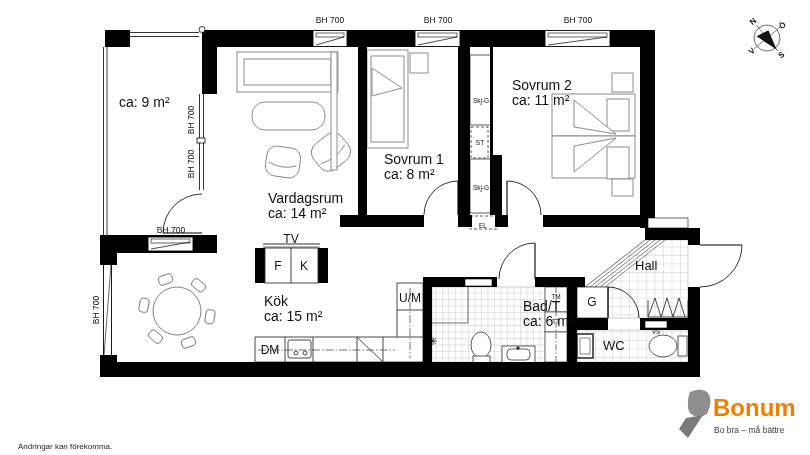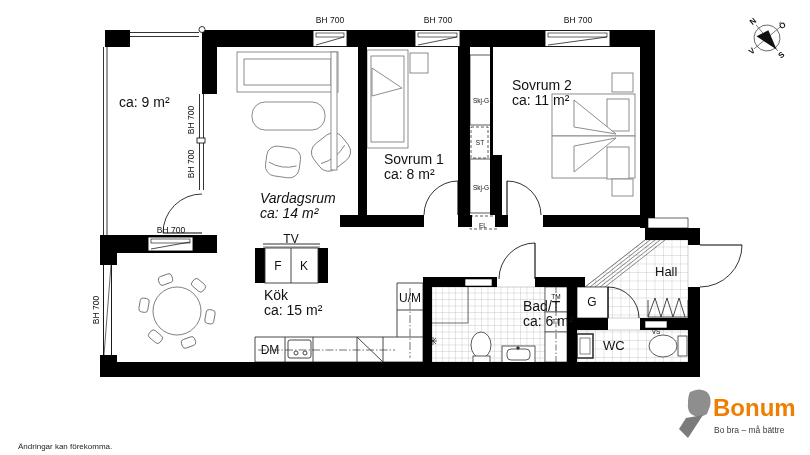--- a/index.html
+++ b/index.html
@@ -290,42 +290,42 @@
 
   <g>
     <path d="M690,392 Q700,387 707,392 Q712,397 710,406 L707,414 Q698,419 691,414 Q687,410 688,403 Q688,396 690,392 Z" fill="#8e8e8e"></path>
     <polygon points="686,418 703,415 688,438 679,429" fill="#7b7b7b"></polygon>
   </g>
 </svg>
 
 <div class="lbl room" style="left:119px;top:95px;">
   <div>ca: 9 m²</div>
 </div>
-<div class="lbl room" style="left:260px;top:191px;font-style:italic;">
+<div class="lbl room" style="left:268px;top:191px;">
   <div>Vardagsrum</div>
   <div>ca: 14 m²</div>
 </div>
 <div class="lbl room" style="left:384px;top:152px;">
   <div>Sovrum 1</div>
   <div>ca: 8 m²</div>
 </div>
 <div class="lbl room" style="left:512px;top:78px;">
   <div>Sovrum 2</div>
   <div>ca: 11 m²</div>
 </div>
-<div class="lbl room" style="left:264px;top:288px;">
+<div class="lbl room" style="left:264px;top:294px;">
   <div>Kök</div>
   <div>ca: 15 m²</div>
 </div>
 <div class="lbl room" style="left:487px;top:299px;padding-left:36px;">
   <div>Bad/T</div>
   <div>ca: 6 m²</div>
 </div>
 <div class="lbl big" style="left:603px;top:338px;">WC</div>
-<div class="lbl big" style="left:635px;top:264px;margin-left:20px;">Hall</div>
+<div class="lbl big" style="left:635px;top:258px;">Hall</div>
 
 <div class="lbl bh center" style="left:330px;top:20px;">BH 700</div>
 <div class="lbl bh center" style="left:438px;top:20px;">BH 700</div>
 <div class="lbl bh center" style="left:578px;top:20px;">BH 700</div>
 <div class="lbl bh center" style="left:171px;top:230px;">BH 700</div>
 <div class="lbl bh vlabel" style="left:191px;top:120px;">BH 700</div>
 <div class="lbl bh vlabel" style="left:191px;top:164px;">BH 700</div>
 <div class="lbl bh vlabel" style="left:96px;top:310px;">BH 700</div>
 
 <div class="lbl mini center" style="left:291px;top:239px;">TV</div>

